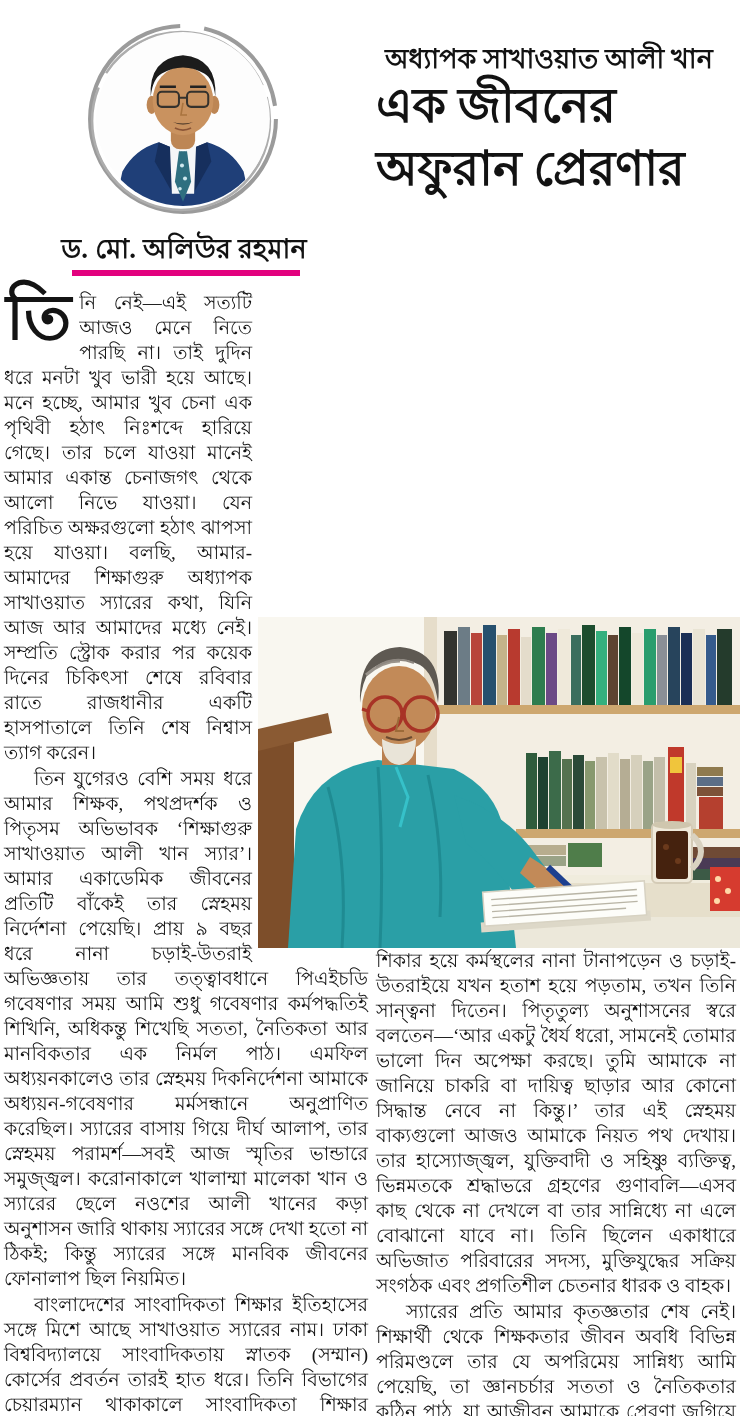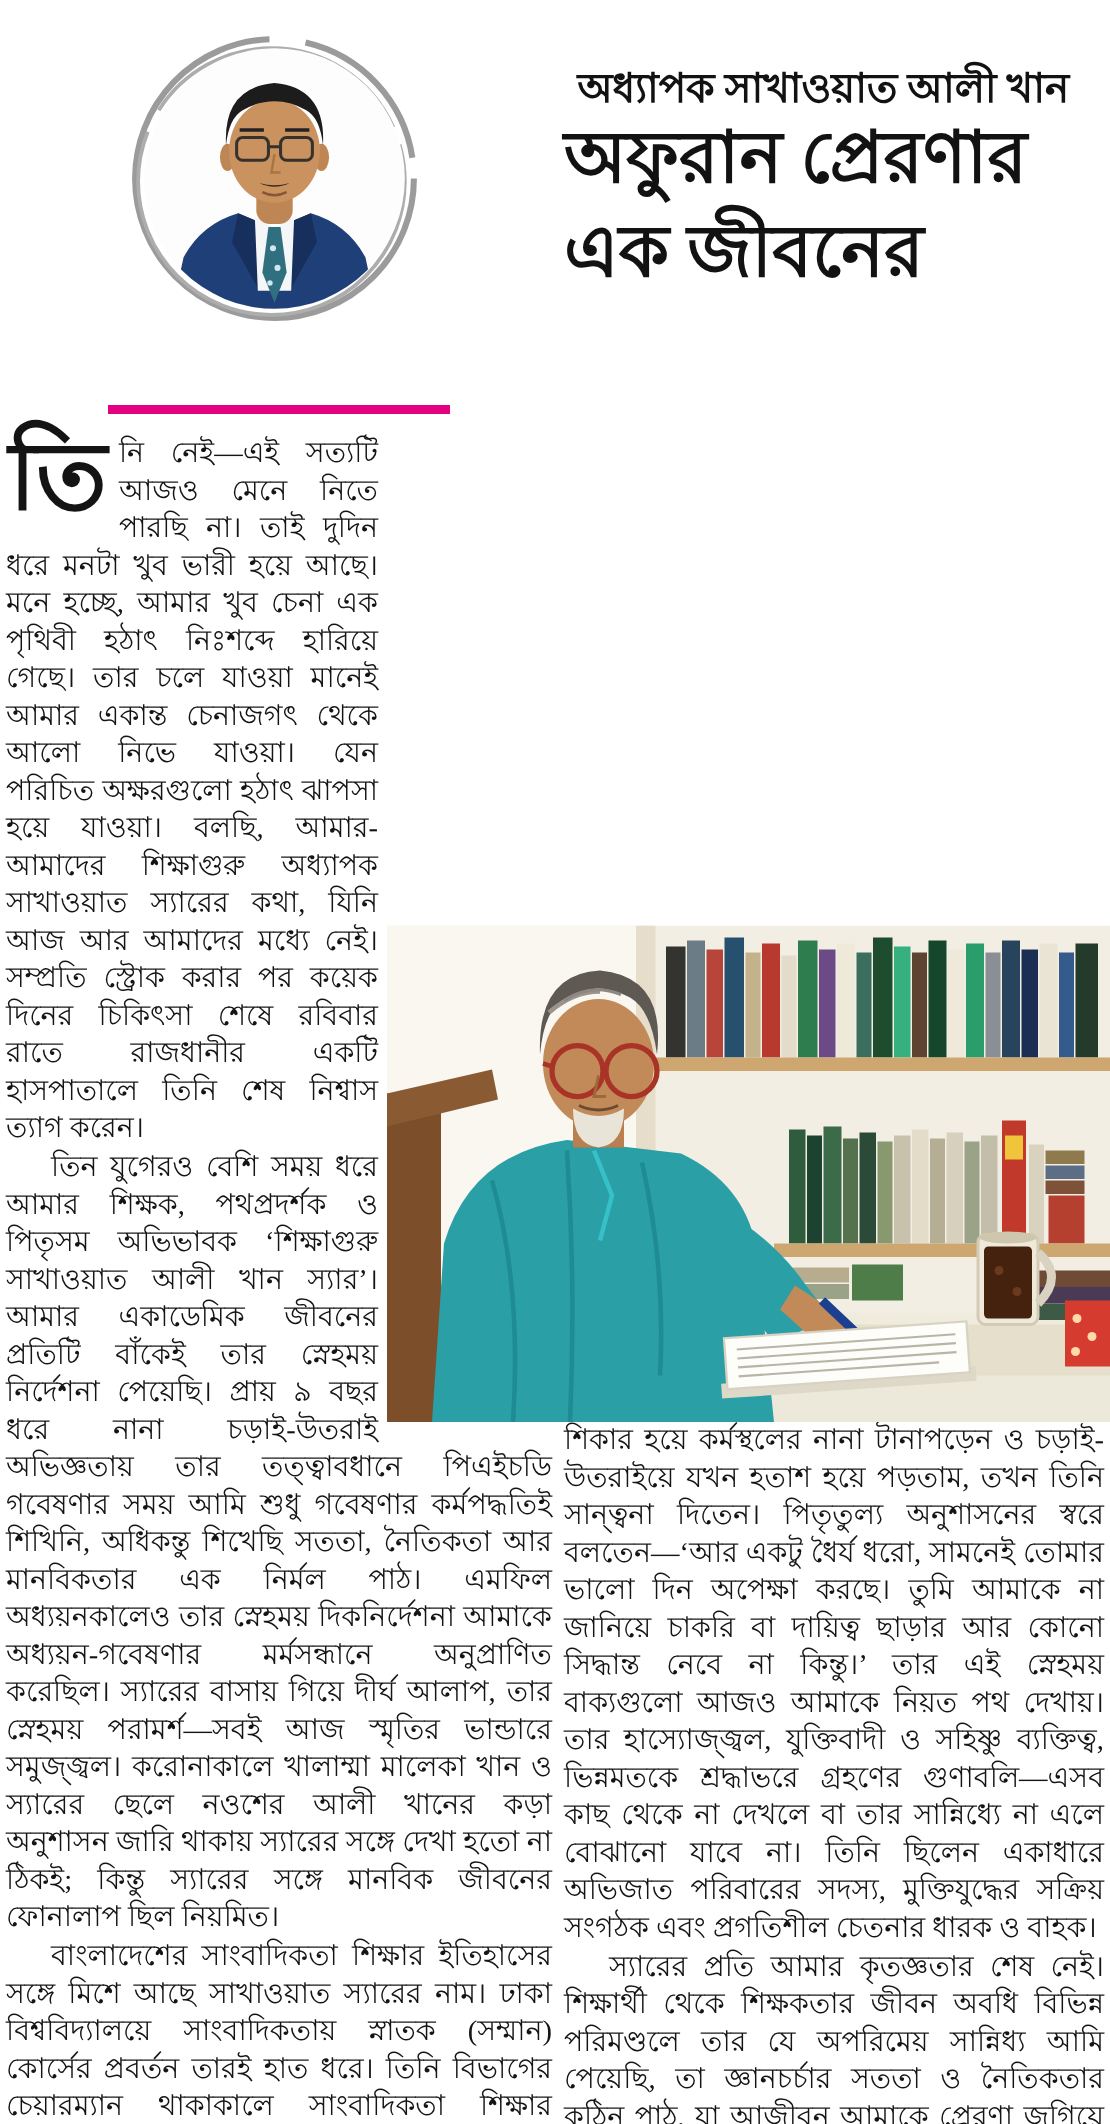--- a/index.html
+++ b/index.html
@@ -73,26 +73,27 @@
         <line x1="94" y1="77" x2="102" y2="77" stroke="#35322d" stroke-width="2"></line>
         <line x1="75" y1="66" x2="91" y2="66" stroke="#222" stroke-width="2.4"></line>
         <line x1="105" y1="66" x2="121" y2="66" stroke="#222" stroke-width="2.4"></line>
         <path d="M98 82 L96 94 L102 94" fill="none" stroke="#a9743f" stroke-width="1.6"></path>
         <path d="M88 101 Q98 106 108 101 Q98 104 88 101 Z" fill="#3a2b20"></path>
         <path d="M90 107 Q98 111 106 107" fill="none" stroke="#8a5436" stroke-width="1.6"></path>
       </g>
     </svg>
   </div>
 
+  <div class="author-name">ড. মো. অলিউর রহমান</div>
   <div class="name-rule" style="background: rgb(226, 1, 126);"></div>
 
   <div class="kicker">অধ্যাপক সাখাওয়াত আলী খান</div>
   <div class="headline">
+    <div>এক জীবনের</div>
     <div>অফুরান প্রেরণার</div>
-    <div>এক জীবনের</div>
   </div>
 
   <div class="col col-left">
     <div class="wrap-spacer-left"></div>
     <p class="first"><span class="dropcap">তি</span><span>নি নেই—এই সত্যটি আজও মেনে নিতে পারছি না। তাই দুদিন ধরে মনটা খুব ভারী হয়ে আছে। মনে হচ্ছে, আমার খুব চেনা এক পৃথিবী হঠাৎ নিঃশব্দে হারিয়ে গেছে। তার চলে যাওয়া মানেই আমার একান্ত চেনাজগৎ থেকে আলো নিভে যাওয়া। যেন পরিচিত অক্ষরগুলো হঠাৎ ঝাপসা হয়ে যাওয়া। বলছি, আমার-আমাদের শিক্ষাগুরু অধ্যাপক সাখাওয়াত স্যারের কথা, যিনি আজ আর আমাদের মধ্যে নেই। সম্প্রতি স্ট্রোক করার পর কয়েক দিনের চিকিৎসা শেষে রবিবার রাতে রাজধানীর একটি হাসপাতালে তিনি শেষ নিশ্বাস ত্যাগ করেন।</span></p>
     <p>তিন যুগেরও বেশি সময় ধরে আমার শিক্ষক, পথপ্রদর্শক ও পিতৃসম অভিভাবক ‘শিক্ষাগুরু সাখাওয়াত আলী খান স্যার’। আমার একাডেমিক জীবনের প্রতিটি বাঁকেই তার স্নেহময় নির্দেশনা পেয়েছি। প্রায় ৯ বছর ধরে নানা চড়াই-উতরাই অভিজ্ঞতায় তার তত্ত্বাবধানে পিএইচডি গবেষণার সময় আমি শুধু গবেষণার কর্মপদ্ধতিই শিখিনি, অধিকন্তু শিখেছি সততা, নৈতিকতা আর মানবিকতার এক নির্মল পাঠ। এমফিল অধ্যয়নকালেও তার স্নেহময় দিকনির্দেশনা আমাকে অধ্যয়ন-গবেষণার মর্মসন্ধানে অনুপ্রাণিত করেছিল। স্যারের বাসায় গিয়ে দীর্ঘ আলাপ, তার স্নেহময় পরামর্শ—সবই আজ স্মৃতির ভান্ডারে সমুজ্জ্বল। করোনাকালে খালাম্মা মালেকা খান ও স্যারের ছেলে নওশের আলী খানের কড়া অনুশাসন জারি থাকায় স্যারের সঙ্গে দেখা হতো না ঠিকই; কিন্তু স্যারের সঙ্গে মানবিক জীবনের ফোনালাপ ছিল নিয়মিত।</p>
     <p>বাংলাদেশের সাংবাদিকতা শিক্ষার ইতিহাসের সঙ্গে মিশে আছে সাখাওয়াত স্যারের নাম। ঢাকা বিশ্ববিদ্যালয়ে সাংবাদিকতায় স্নাতক (সম্মান) কোর্সের প্রবর্তন তারই হাত ধরে। তিনি বিভাগের চেয়ারম্যান থাকাকালে সাংবাদিকতা শিক্ষার একাডেমিক জগতের যে সম্প্রসারণ ঘটে, তা সময়ান্তরে বিভিন্ন বিশ্ববিদ্যালয়ে ছড়িয়ে পড়ে। প্রায় সাড়ে পাঁচ দশক ধরে এ দেশে সাংবাদিকতা শিক্ষায় তিনি নিজেকে উজাড় করে দিয়েছেন। বিশ্ববিদ্যালয়ের সংবাদ সম্পাদনা ও ফিচার লিখন কোর্সে আমি আজও তার বিকল্প খুঁজে পাইনি—সম্পাদনার শিল্প, কৌশল ও দর্শনের গভীরতা তিনি যেভাবে বোধগম্য করে তুলতেন, তা ছিল সত্যিই অতুলনীয়। সাংবাদিকতায় ফিচার লেখাকে তিনি সামাজিক দায়বদ্ধতার নিরিখে মানবিক জীবনের গল্প বলার সংবাদ-শিল্পকলায় উন্নীত করতে আমাদেরকে উদ্বুদ্ধ করেছিলেন।</p>
 
   </div>
 

